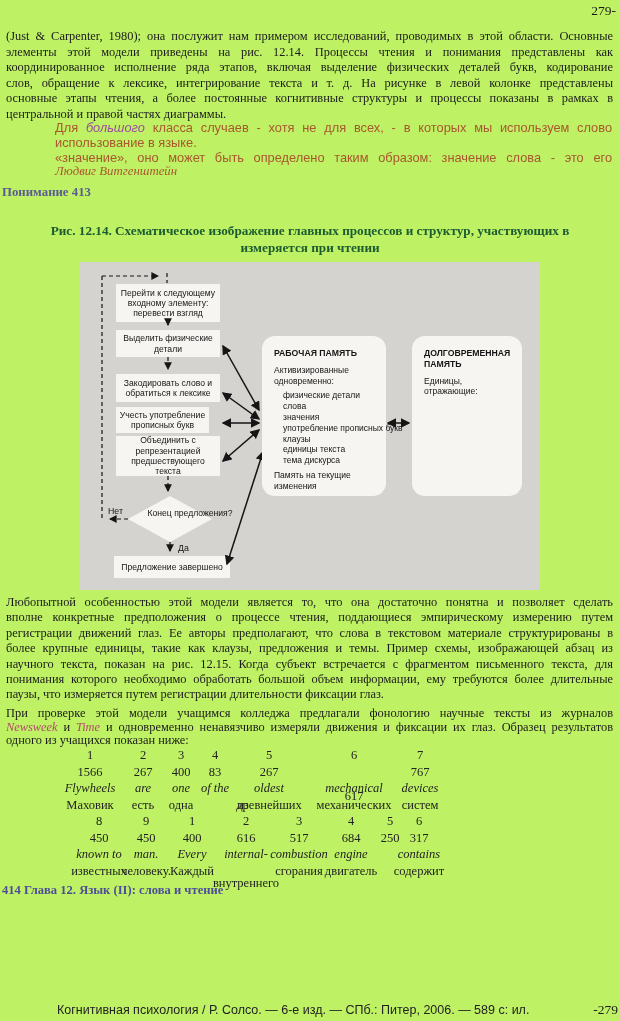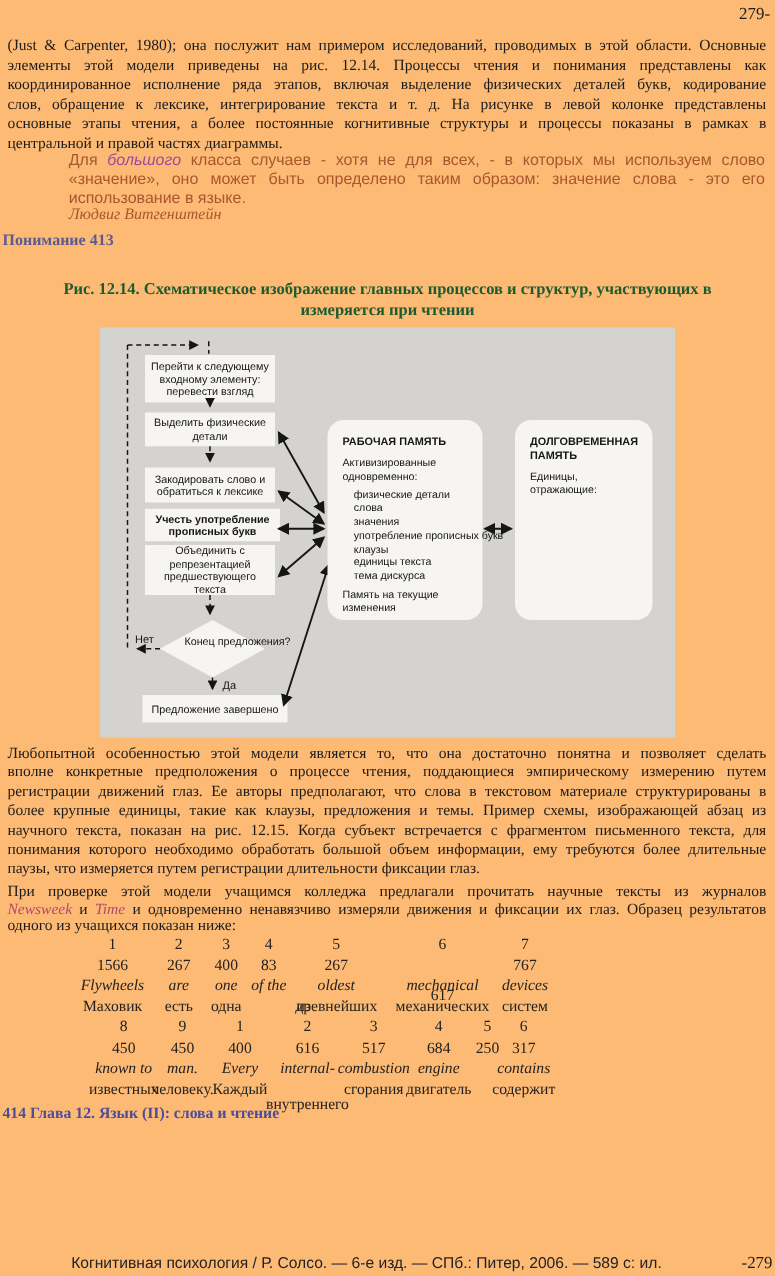--- a/index.html
+++ b/index.html
@@ -1,16 +1,16 @@
 <!DOCTYPE html>
 <html><head>
 <meta charset="utf-8">
 <style>
   html,body{margin:0;padding:0;background:#e8e8e8;}
-  .page{position:relative;width:620px;height:1021px;background:#fdba74;overflow:hidden;
+  .page{position:relative;width:620px;height:1021px;background:#bef264;overflow:hidden;
         font-family:"Liberation Serif",serif;color:#1b1b1b;}
   .abs{position:absolute;}
 
   
   .pgnum-top{top:3px;right:4px;font-size:13.5px;}
   .book-footer{top:1003px;left:57px;font-family:"Liberation Sans",sans-serif;font-size:12.5px;color:#222;}
   .pgnum-bottom{top:1002px;right:2px;font-size:13.5px;}
 
   
   .para{left:6px;width:607px;font-size:12.4px;}
@@ -69,38 +69,38 @@
       <div class="jline"><span>(Just &amp; Carpenter, 1980); она послужит нам примером исследований, проводимых в этой области. Основные</span></div>
       <div class="jline"><span>элементы этой модели приведены на рис. 12.14. Процессы чтения и понимания представлены как</span></div>
       <div class="jline"><span>координированное исполнение ряда этапов, включая выделение физических деталей букв, кодирование</span></div>
       <div class="jline"><span>слов, обращение к лексике, интегрирование текста и т. д. На рисунке в левой колонке представлены</span></div>
       <div class="jline"><span>основные этапы чтения, а более постоянные когнитивные структуры и процессы показаны в рамках в</span></div>
       <div class="jline last"><span>центральной и правой частях диаграммы.</span></div>
     </div>
 
   <div class="abs quote">
       <div class="jline"><span>Для </span><span class="hl">большого</span><span> класса случаев - хотя не для всех, - в которых мы используем слово</span></div>
+      <div class="jline last"><span>использование в языке.</span></div>
       <div class="jline"><span>«значение», оно может быть определено таким образом: значение слова - это его</span></div>
-      <div class="jline last"><span>использование в языке.</span></div>
     </div>
   <div class="abs quote-sig">Людвиг Витгенштейн</div>
 
   <div class="abs section-note">Понимание 413</div>
 
   <div class="abs caption">
     <div>Рис. 12.14. Схематическое изображение главных процессов и структур, участвующих в</div>
     <div>измеряется при чтении</div>
   </div>
 
   <div class="abs diagram">
 
     <div class="dg-box" style="left:36px;top:22px;width:104px;height:38px;">Перейти к следующему входному элементу: перевести взгляд</div>
     <div class="dg-box" style="left:36px;top:68px;width:104px;height:27px;">Выделить физические детали</div>
     <div class="dg-box" style="left:36px;top:112px;width:104px;height:28px;">Закодировать слово и обратиться к лексике</div>
-    <div class="dg-box" style="left:36px;top:145px;width:108px;height:26px;font-weight:bold;">Учесть употребление прописных букв</div>
+    <div class="dg-box" style="left:36px;top:145px;width:93px;height:26px;">Учесть употребление прописных букв</div>
     <div class="dg-box" style="left:36px;top:174px;width:104px;height:40px;">Объединить с репрезентацией предшествующего текста</div>
     <div class="dg-box" style="left:34px;top:294px;width:116px;height:22px;">Предложение завершено</div>
 
     <svg class="dg-svg" width="460" height="328" viewBox="0 0 460 328">
       <defs>
         <marker id="ah" viewBox="0 0 10 10" refX="8.5" refY="5" markerWidth="6.5" markerHeight="6.5" orient="auto-start-reverse">
           <path d="M0,0 L10,5 L0,10 z" fill="#151515"></path>
         </marker>
       </defs>
 
@@ -155,21 +155,21 @@
   <div class="abs para" id="p2">
       <div class="jline"><span>Любопытной особенностью этой модели является то, что она достаточно понятна и позволяет сделать</span></div>
       <div class="jline"><span>вполне конкретные предположения о процессе чтения, поддающиеся эмпирическому измерению путем</span></div>
       <div class="jline"><span>регистрации движений глаз. Ее авторы предполагают, что слова в текстовом материале структурированы в</span></div>
       <div class="jline"><span>более крупные единицы, такие как клаузы, предложения и темы. Пример схемы, изображающей абзац из</span></div>
       <div class="jline"><span>научного текста, показан на рис. 12.15. Когда субъект встречается с фрагментом письменного текста, для</span></div>
       <div class="jline"><span>понимания которого необходимо обработать большой объем информации, ему требуются более длительные</span></div>
       <div class="jline last"><span>паузы, что измеряется путем регистрации длительности фиксации глаз.</span></div>
     </div>
   <div class="abs para" id="p3">
-      <div class="jline"><span>При проверке этой модели учащимся колледжа предлагали прочитать научные тексты из журналов</span></div>
+      <div class="jline"><span>При проверке этой модели учащимся колледжа предлагали фонологию научные тексты из журналов</span></div>
       <div class="jline"><span class="mag">Newsweek</span><span> и </span><span class="mag">Time</span><span> и одновременно ненавязчиво измеряли движения и фиксации их глаз. Образец результатов</span></div>
       <div class="jline last"><span>одного из учащихся показан ниже:</span></div>
     </div>
 
   <div>
       <span class="fx num" style="left: 90px; top: 748px;">1</span>
       <span class="fx time" style="left: 90px; top: 764.5px;">1566</span>
       <span class="fx en" style="left: 90px; top: 781px;">Flywheels</span>
       <span class="fx ru" style="left: 90px; top: 797.5px;">Маховик</span>
       <span class="fx num" style="left: 143px; top: 748px;">2</span>

